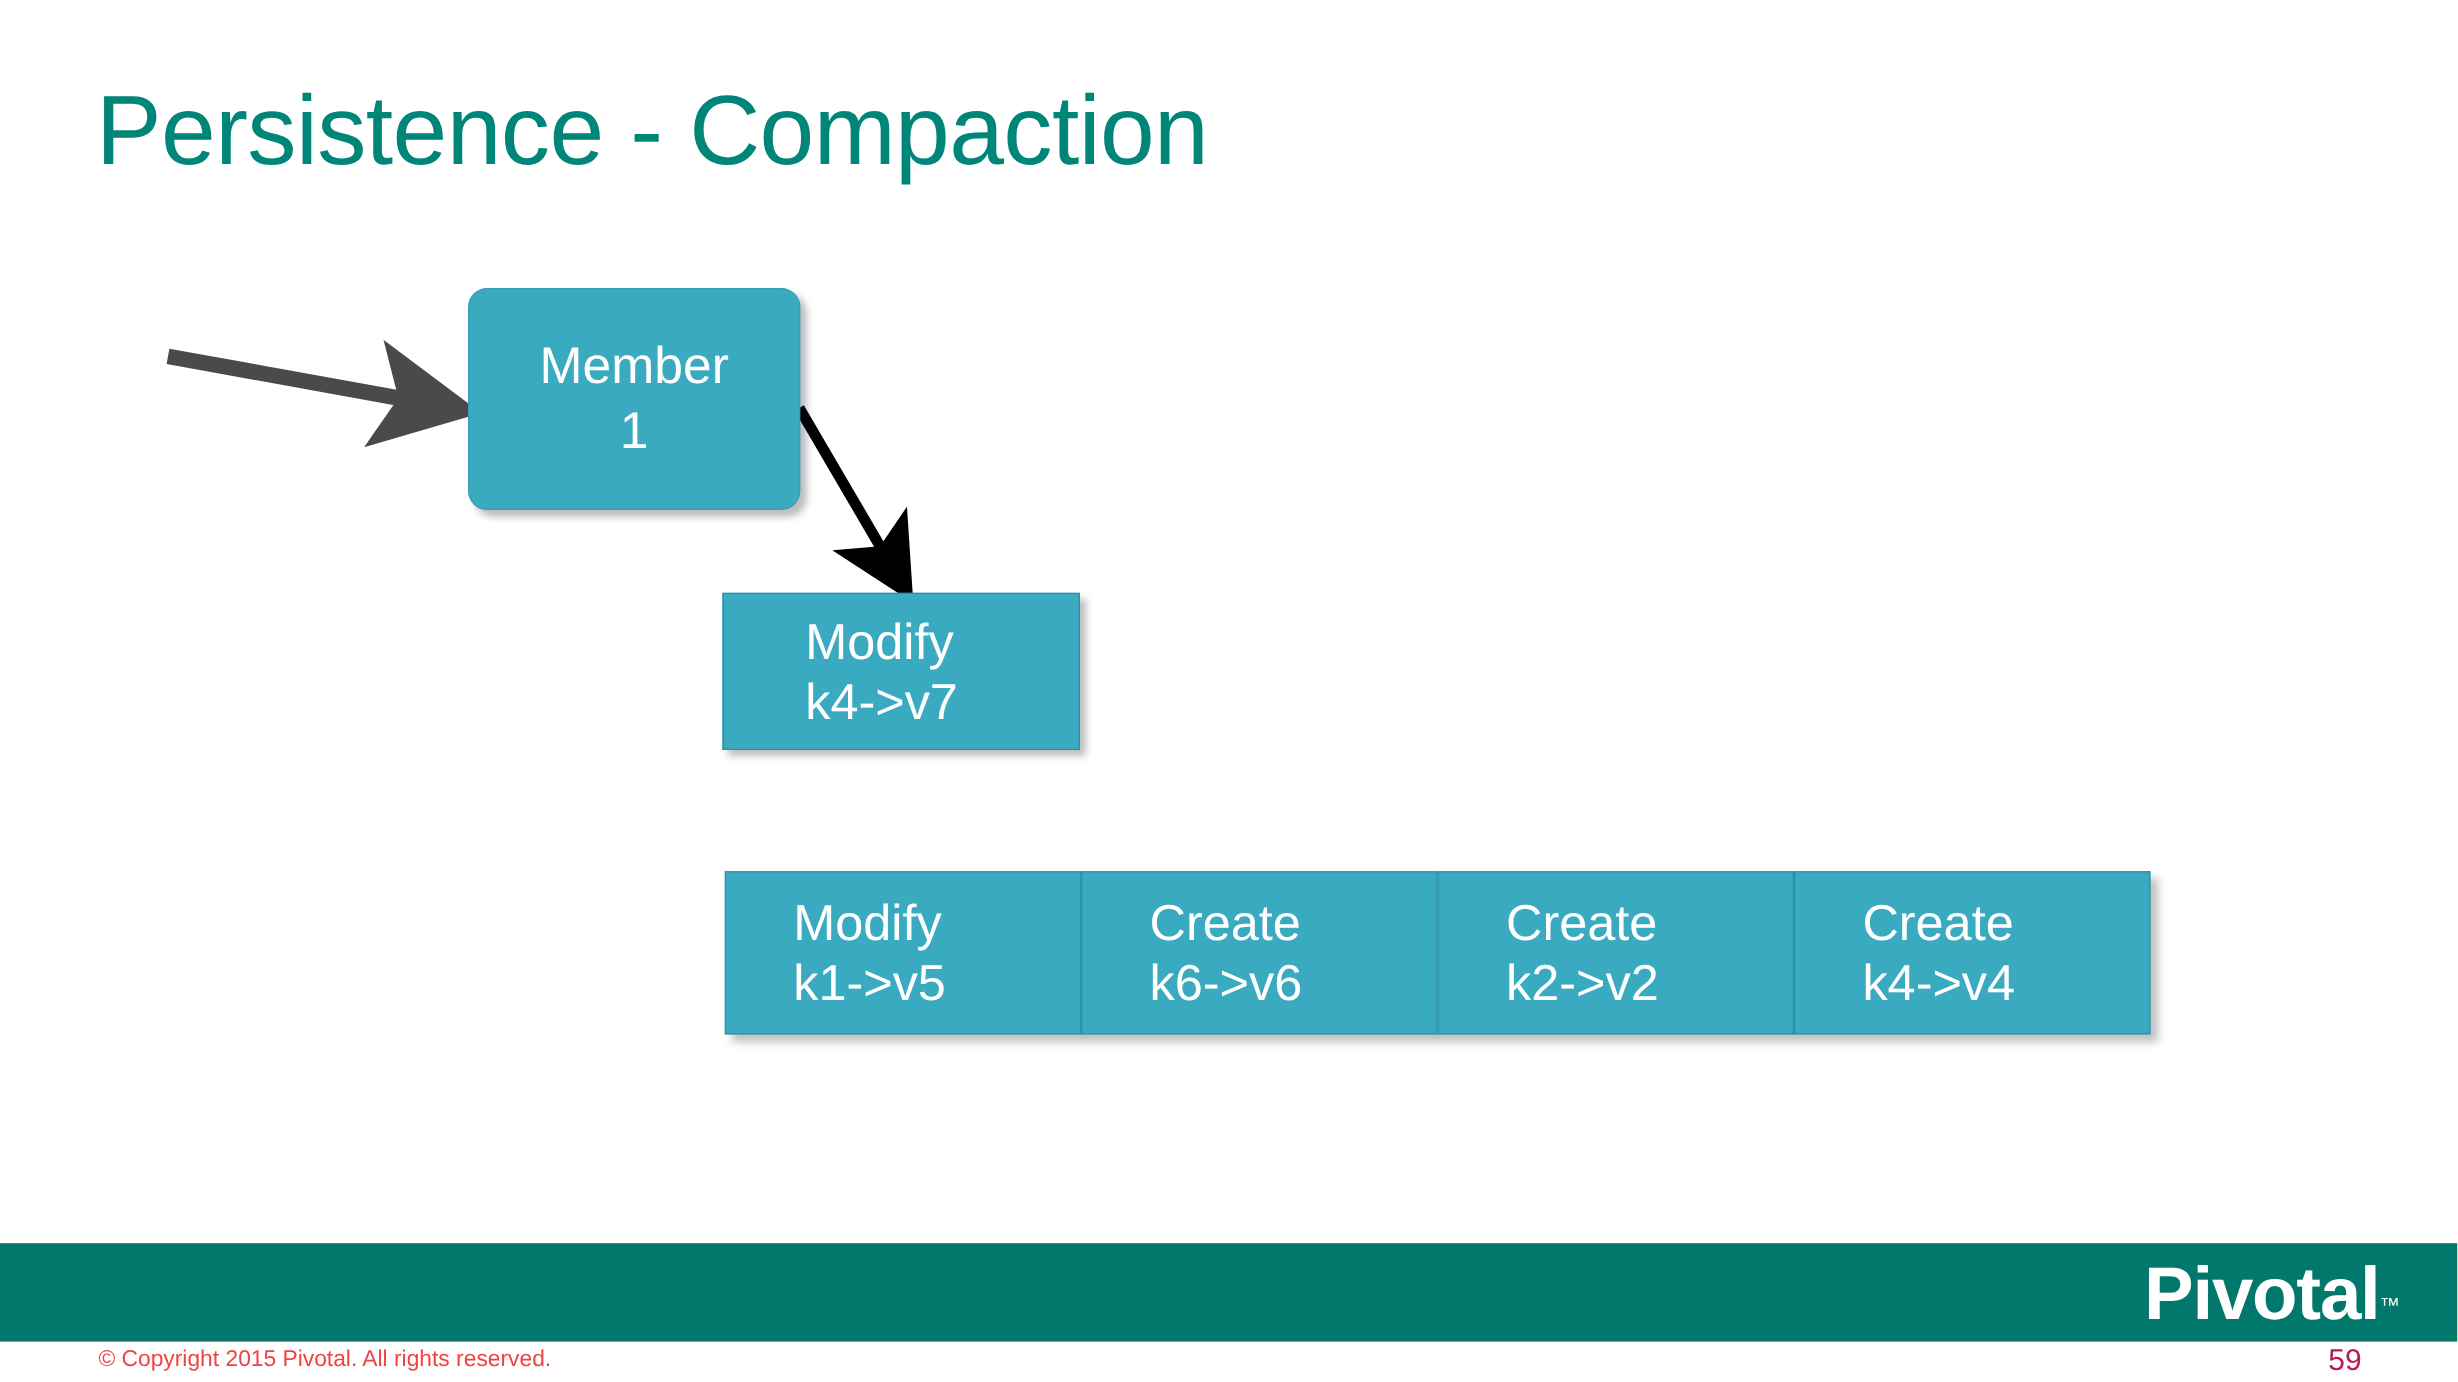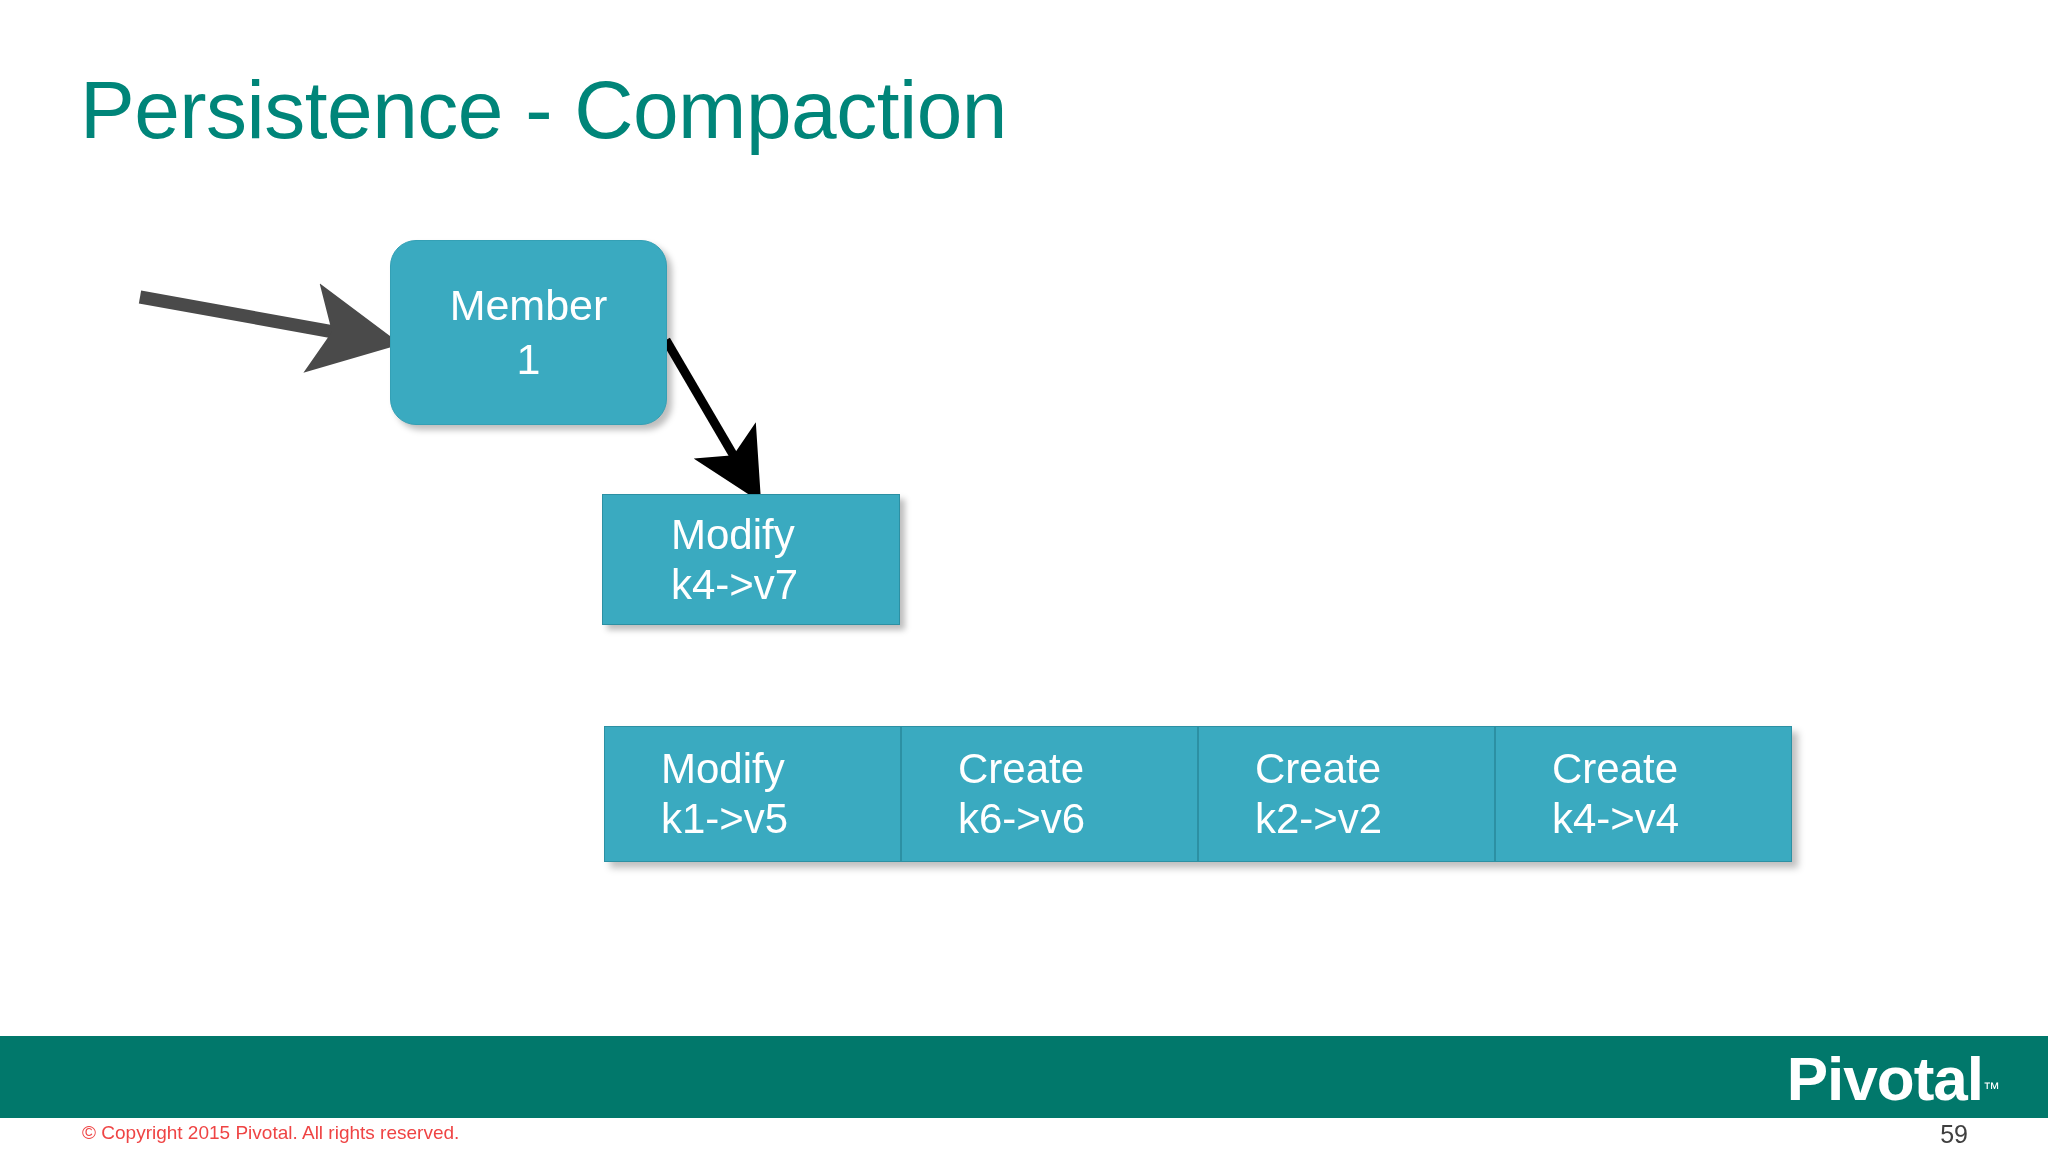--- a/index.html
+++ b/index.html
@@ -71,21 +71,21 @@
     color: #ffffff;
     white-space: nowrap;
   }
 
   
   #member-box {
     left: 390px;
     top: 240px;
     width: 277px;
     height: 185px;
-    border-radius: 26px;
+    border-radius: 16px;
     border: 1px solid #34A0B5;
   }
   #member-box .line { font-size: 43px; line-height: 1.25; }
 
   
   #oplog3-record {
     left: 602px;
     top: 494px;
     width: 298px;
     height: 131px;
@@ -179,21 +179,21 @@
     top: 1122px;
     font-size: 19px;
     color: #ef4444;
     white-space: nowrap;
   }
   #page-number {
     position: absolute;
     right: 80px;
     top: 1120px;
     font-size: 25px;
-    color: #404040;
+    color: #be185d;
     white-space: nowrap;
   }
 </style>
 </head>
 <body>
 
 <div id="slide">
 
   <div id="slide-title">Persistence - Compaction</div>
 

